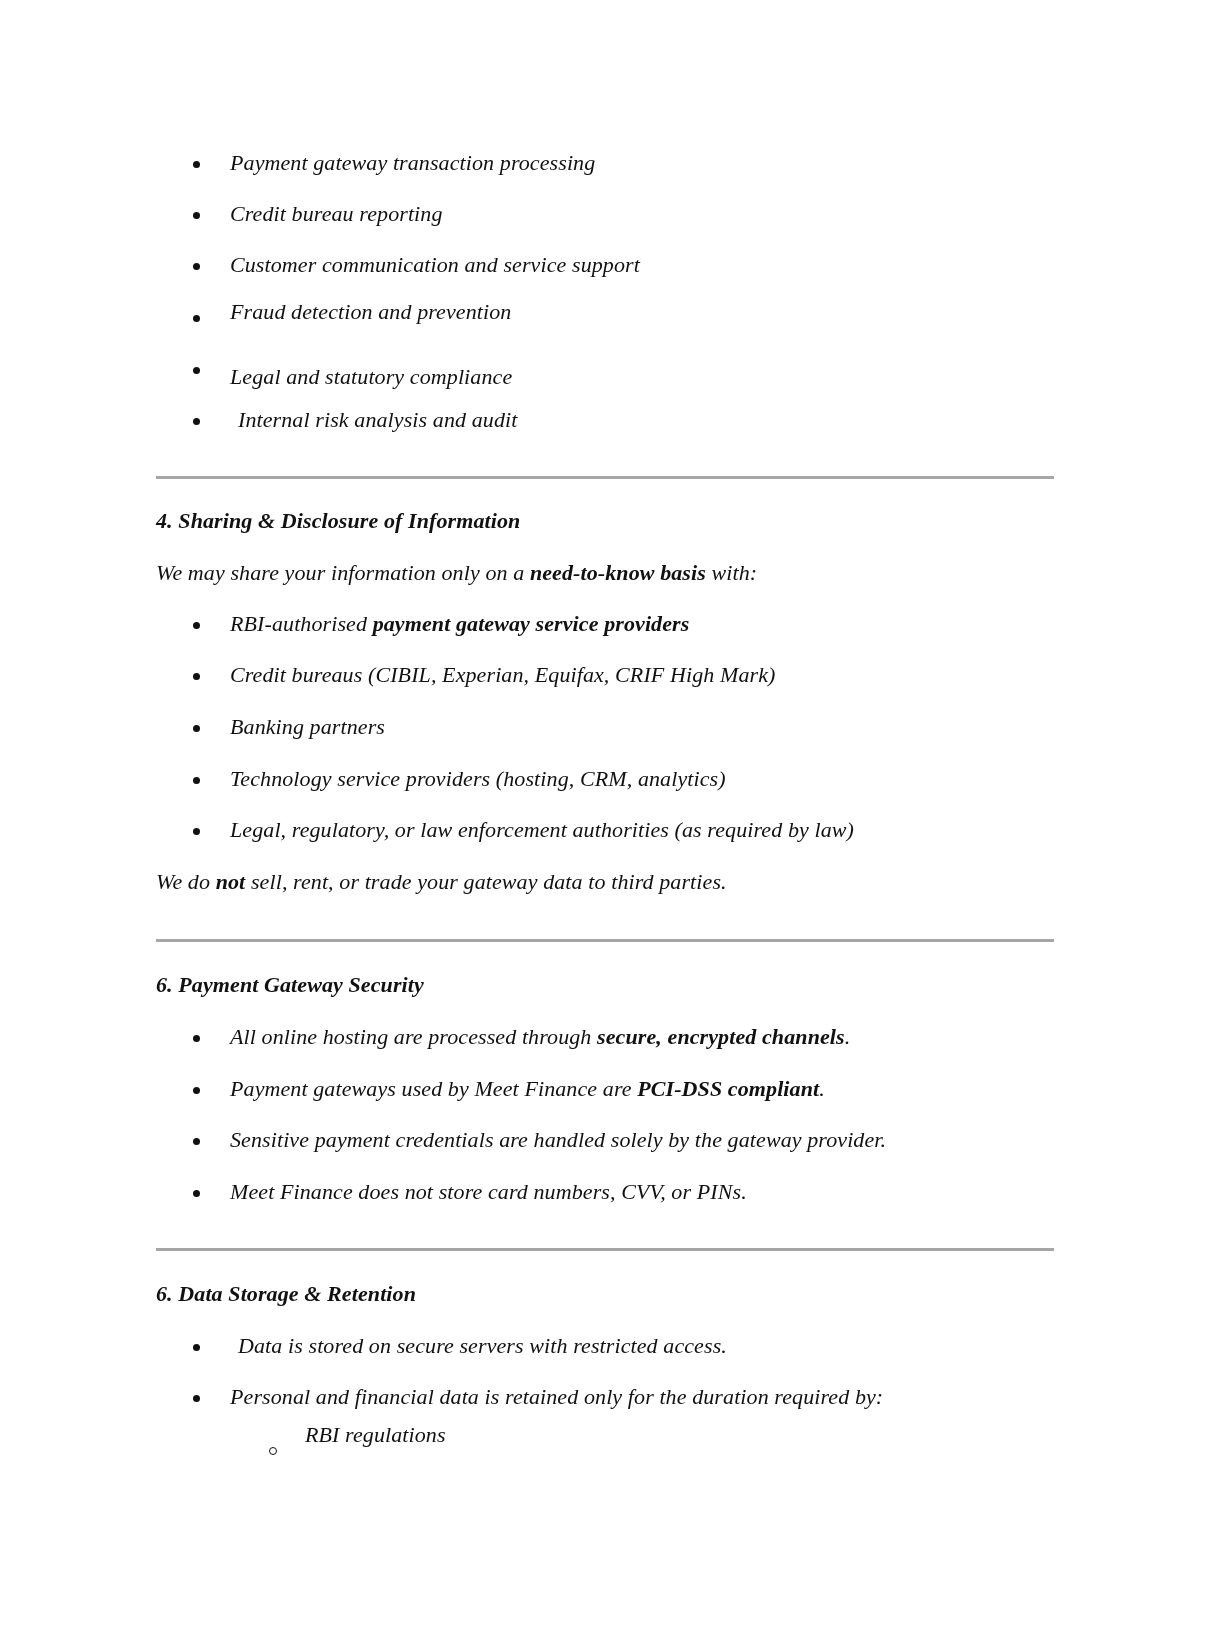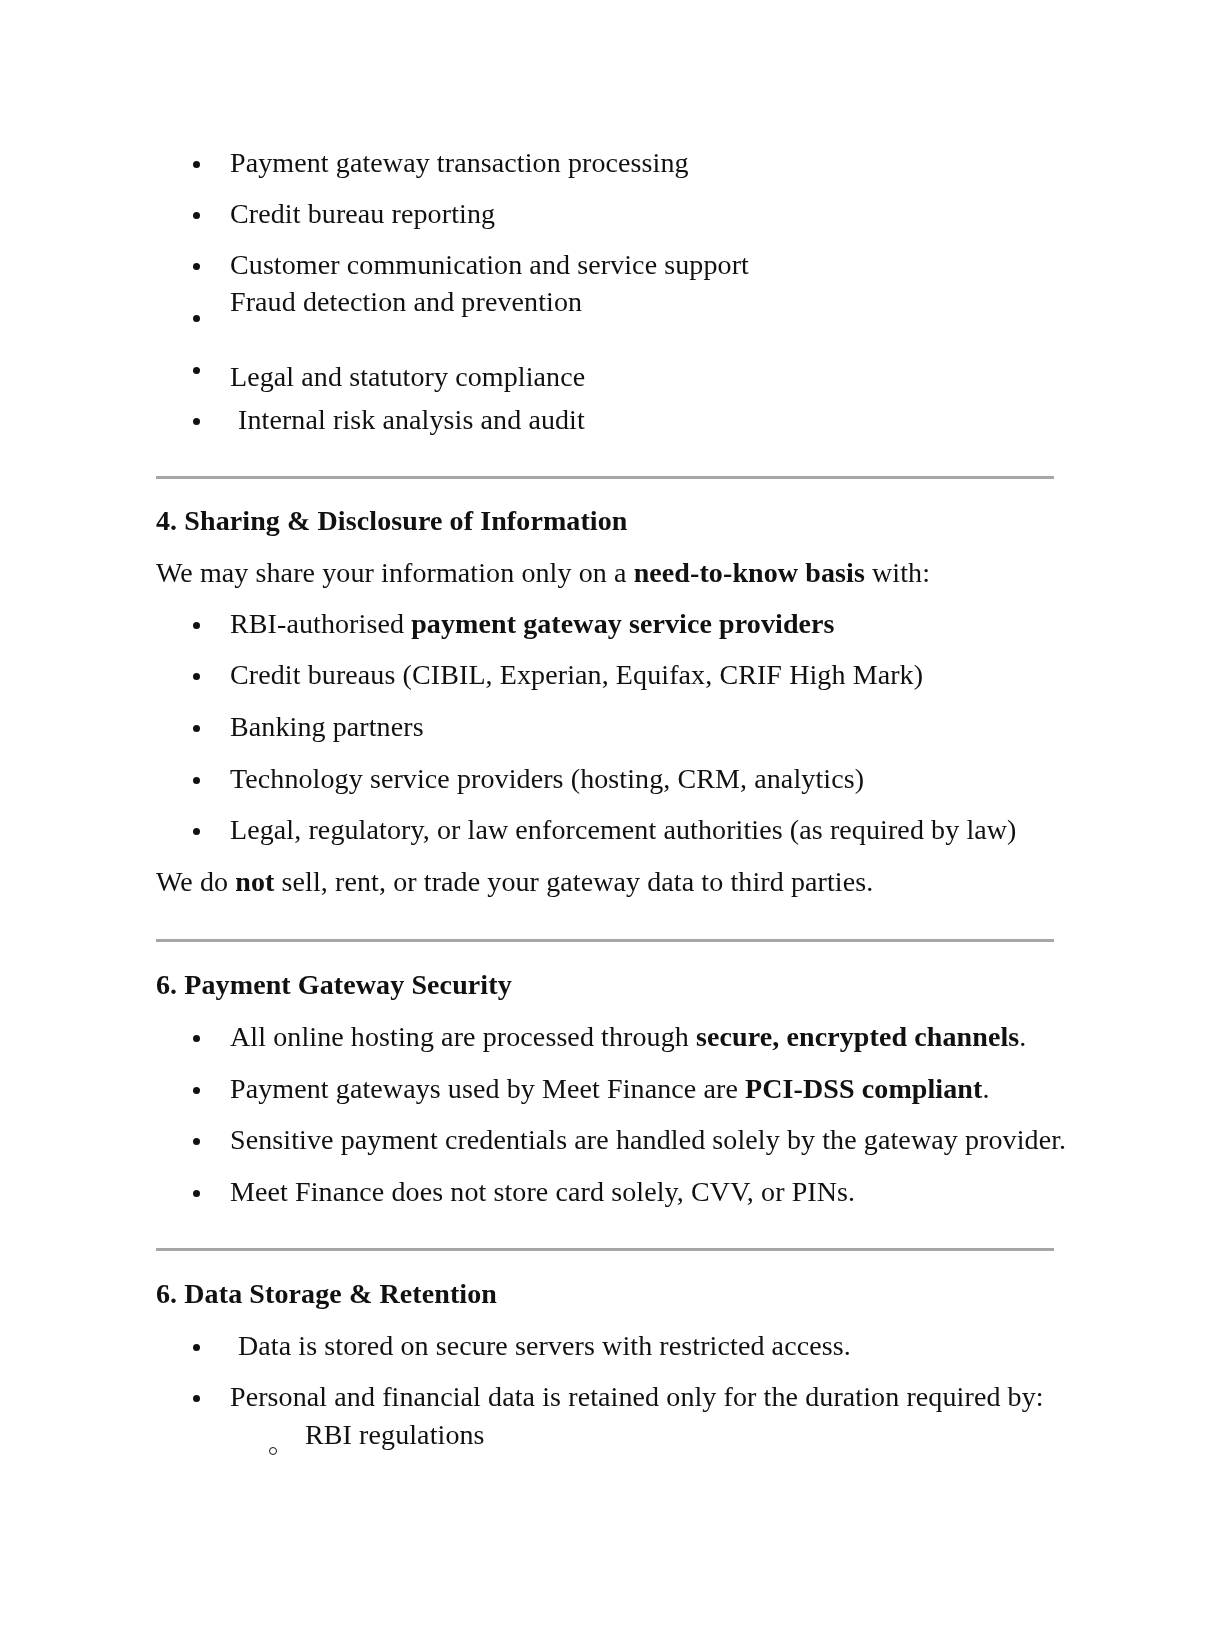--- a/index.html
+++ b/index.html
@@ -5,39 +5,39 @@
   html, body { margin: 0; padding: 0; background: #ffffff; }
   body { width: 1213px; height: 1650px; position: relative; overflow: hidden;
          font-family: "DejaVu Serif", "Liberation Serif", serif; color: #111; }
   .page { position: absolute; left: 0; top: 0; width: 1213px; height: 1650px; }
   .abs { position: absolute; white-space: nowrap; font-size: 20.5px; line-height: 24px; }
   .bullet { position: absolute; width: 7px; height: 7px; border-radius: 50%; background: #111; }
   .hollow { position: absolute; width: 8px; height: 8px; border-radius: 50%; border: 1.3px solid #111; box-sizing: border-box; }
   .rule { position: absolute; left: 156px; width: 898px; height: 3px; background: #a6a6a6; }
   .heading { font-weight: bold; }
   b { font-weight: bold; }
-  .txt { font-family: "Liberation Serif", "DejaVu Serif", serif; font-size: 28px; letter-spacing: 0.1px; }
+  .txt { font-family: "Liberation Serif", "DejaVu Serif", serif; font-size: 22px; letter-spacing: 0.1px; font-style: italic; }
 </style>
 </head>
 <body>
 
 <div class="page">
 
   <div>
     <span class="bullet" style="left:193px;top:161px"></span>
     <span class="abs txt" style="left:230px;top:151px">Payment gateway transaction processing</span>
 
     <span class="bullet" style="left:193px;top:212px"></span>
     <span class="abs txt" style="left:230px;top:202px">Credit bureau reporting</span>
 
     <span class="bullet" style="left:193px;top:263px"></span>
     <span class="abs txt" style="left:230px;top:253px">Customer communication and service support</span>
 
     <span class="bullet" style="left:193px;top:315px"></span>
-    <span class="abs txt" style="left:230px;top:290px">Fraud detection and prevention</span>
+    <span class="abs txt" style="left:230px;top:300px">Fraud detection and prevention</span>
 
     <span class="bullet" style="left:193px;top:367px"></span>
     <span class="abs txt" style="left:230px;top:365px">Legal and statutory compliance</span>
 
     <span class="bullet" style="left:193px;top:418px"></span>
     <span class="abs txt" style="left:238px;top:408px">Internal risk analysis and audit</span>
   </div>
 
   <div class="rule" style="top:476px"></div>
 
@@ -72,21 +72,21 @@
     <span class="bullet" style="left:193px;top:1035px"></span>
     <span class="abs txt" style="left:230px;top:1025px"><span>All online hosting are processed through </span><b>secure, encrypted channels</b><span>.</span></span>
 
     <span class="bullet" style="left:193px;top:1087px"></span>
     <span class="abs txt" style="left:230px;top:1077px"><span>Payment gateways used by Meet Finance are </span><b>PCI-DSS compliant</b><span>.</span></span>
 
     <span class="bullet" style="left:193px;top:1138px"></span>
     <span class="abs txt" style="left:230px;top:1128px">Sensitive payment credentials are handled solely by the gateway provider.</span>
 
     <span class="bullet" style="left:193px;top:1190px"></span>
-    <span class="abs txt" style="left:230px;top:1180px">Meet Finance does not store card solely, CVV, or PINs.</span>
+    <span class="abs txt" style="left:230px;top:1180px">Meet Finance does not store card numbers, CVV, or PINs.</span>
   </div>
 
   <div class="rule" style="top:1248px"></div>
 
   <div>
     <span class="abs txt heading" style="left:156px;top:1282px">6. Data Storage &amp; Retention</span>
 
     <span class="bullet" style="left:193px;top:1344px"></span>
     <span class="abs txt" style="left:238px;top:1334px">Data is stored on secure servers with restricted access.</span>
 

